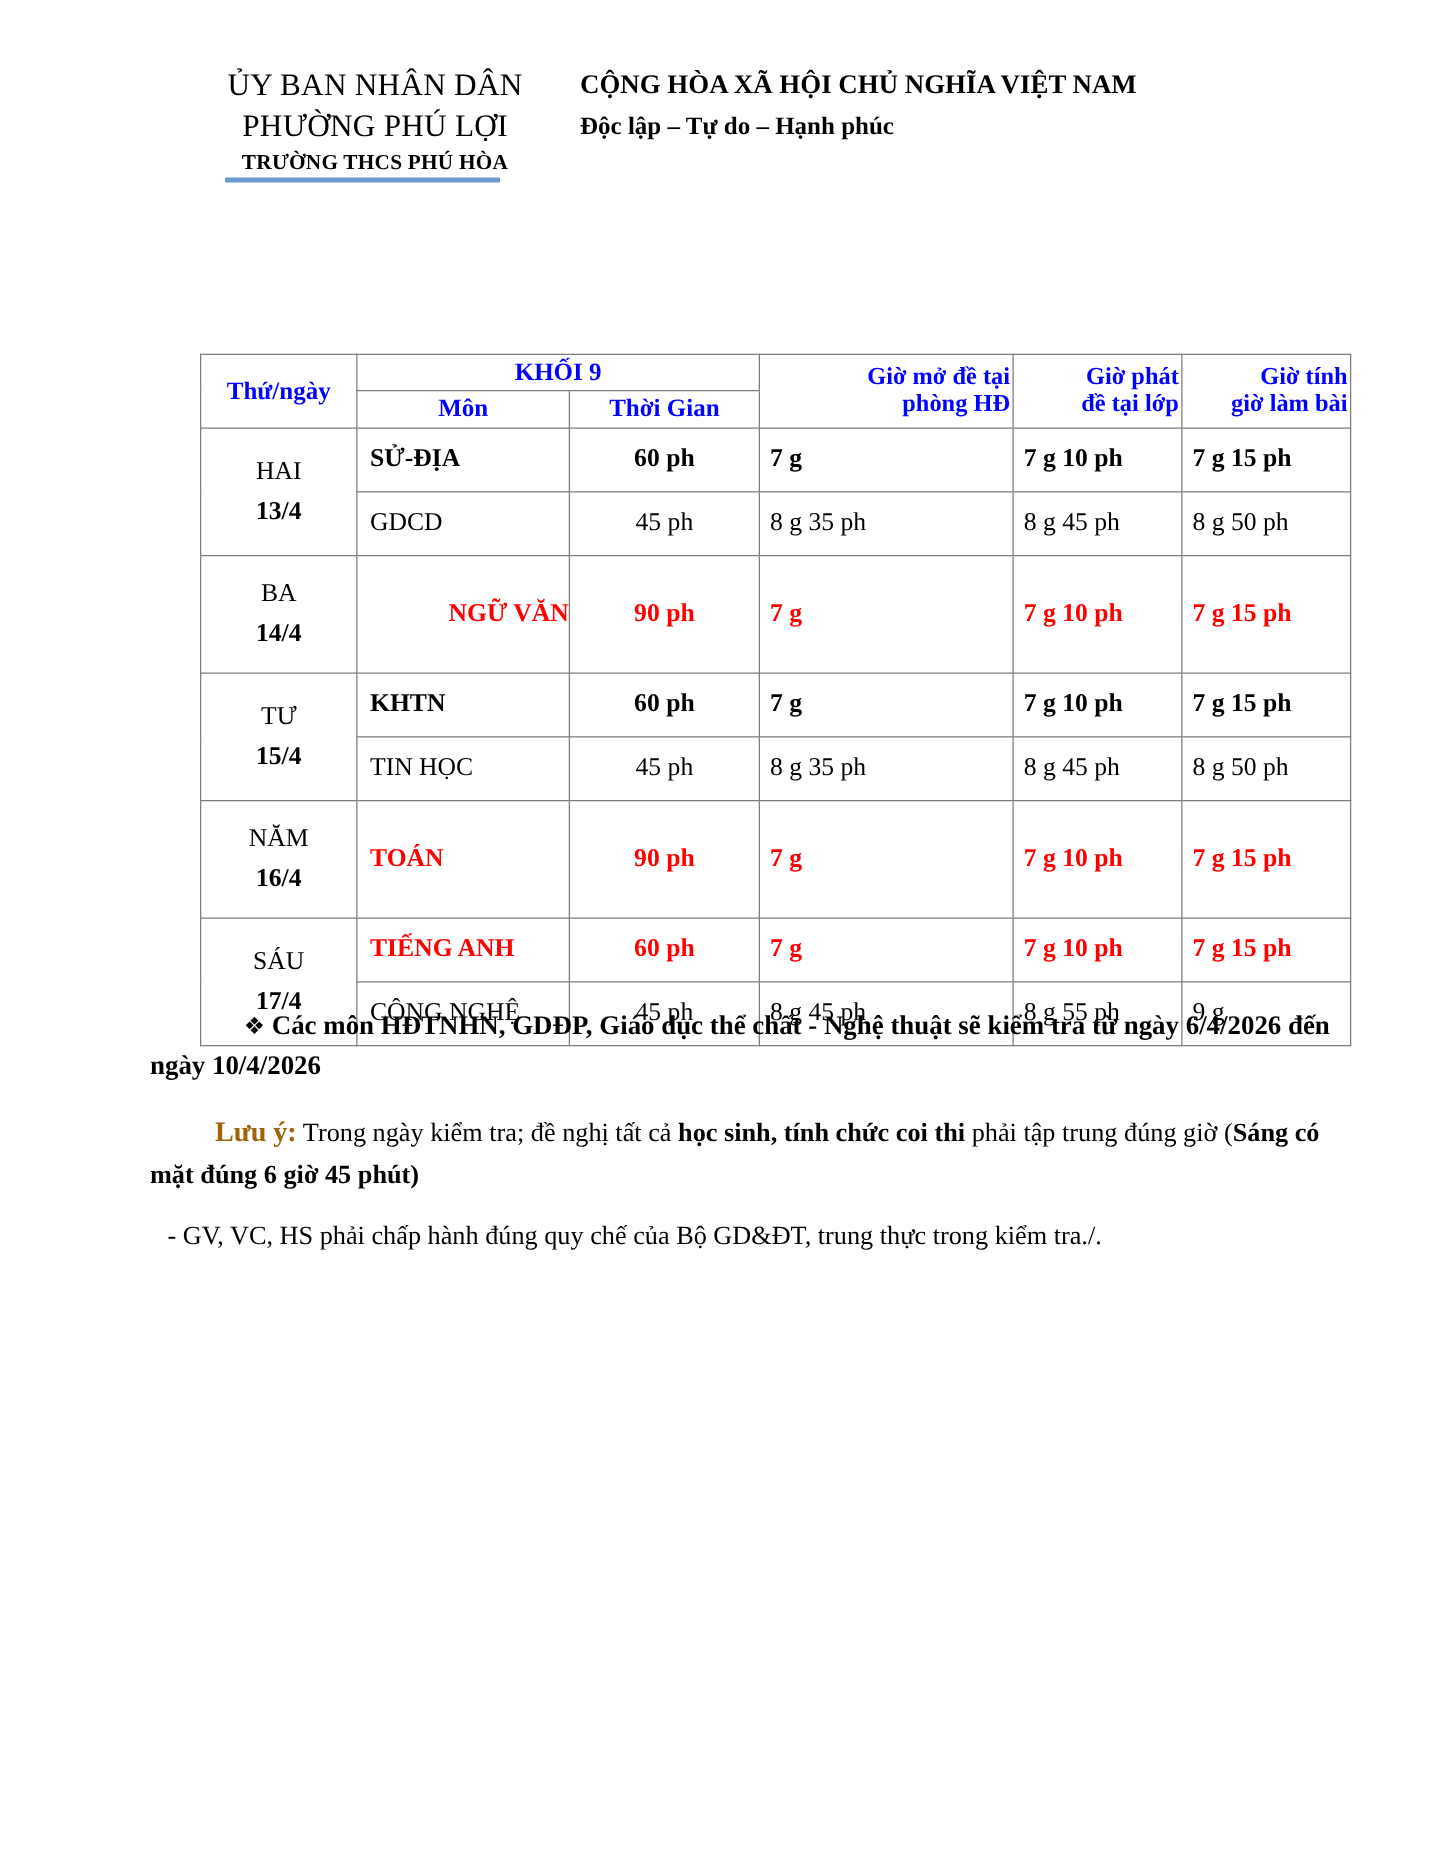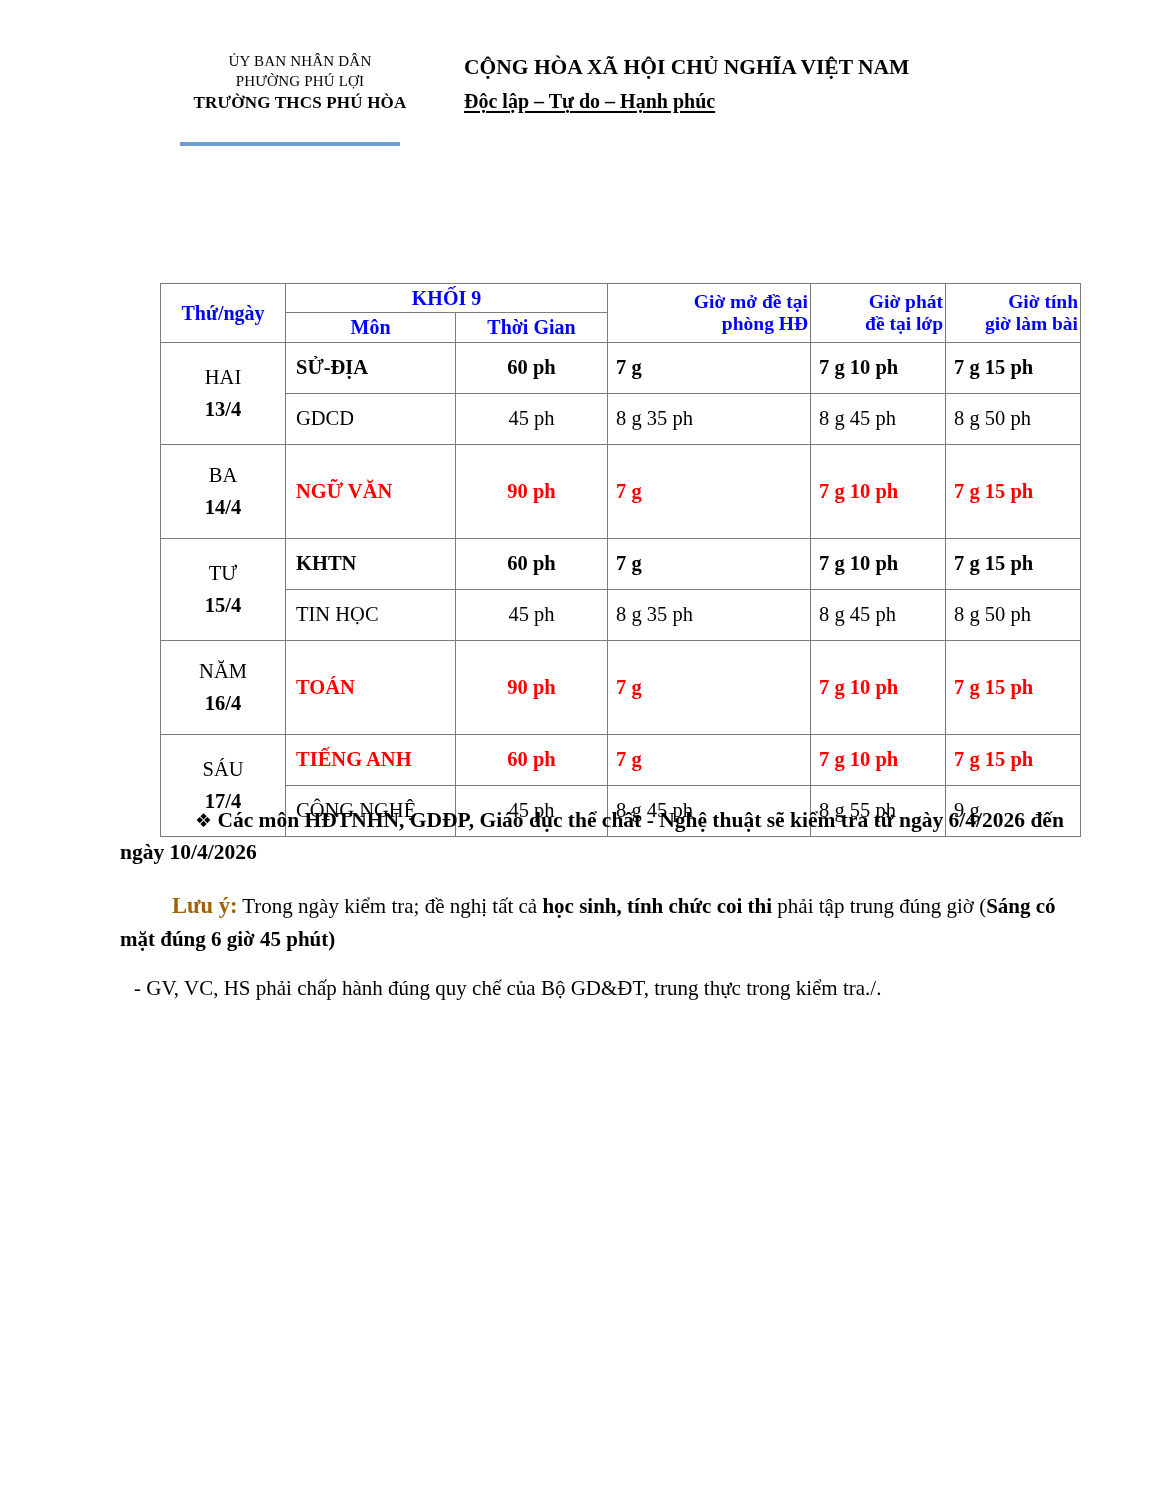--- a/index.html
+++ b/index.html
@@ -26,21 +26,21 @@
   }
   #org-block {
     position: absolute;
     left: 120px;
     top: 0;
     width: 360px;
     text-align: center;
     line-height: 1.33;
   }
   #org-block .ln {
-    font-size: 15px;
+    font-size: 25px;
     letter-spacing: 0.2px;
     white-space: nowrap;
   }
   #org-block .ln.bold {
     font-weight: bold;
     font-size: 17px;
   }
   #org-underline {
     position: absolute;
     left: 180px;
@@ -60,21 +60,20 @@
     line-height: 1.4;
   }
   #nation-block .ln1 {
     font-size: 21.5px;
     font-weight: bold;
     white-space: nowrap;
   }
   #nation-block .ln2 {
     font-size: 20px;
     font-weight: bold;
-    text-decoration: underline;
     text-underline-offset: 3px;
     margin-top: 5px;
     white-space: nowrap;
   }
 
   
   #doc-title {
     position: absolute;
     top: 168px;
     left: 0;
@@ -246,21 +245,21 @@
         <td class="dur" style="height: 42px;">45 ph</td>
         <td class="tcell" style="height: 42px;">8 g 35 ph</td>
         <td class="tcell" style="height: 42px;">8 g 45 ph</td>
         <td class="tcell" style="height: 42px;">8 g 50 ph</td>
       </tr>
       <tr>
         <td class="daycell" rowspan="1" style="height: 85px;">
           <span class="dname">BA</span>
           <span class="ddate">14/4</span>
         </td>
-        <td class="subj red" style="height: 85px;">NGỮ VĂN</td>
+        <td class="subj red" style="height: 85px; text-align: right;">NGỮ VĂN</td>
         <td class="dur red" style="height: 85px;">90 ph</td>
         <td class="tcell red" style="height: 85px;">7 g</td>
         <td class="tcell red" style="height: 85px;">7 g 10 ph</td>
         <td class="tcell red" style="height: 85px;">7 g 15 ph</td>
       </tr>
       <tr>
         <td class="daycell" rowspan="2" style="height: 85px;">
           <span class="dname">TƯ</span>
           <span class="ddate">15/4</span>
         </td>

